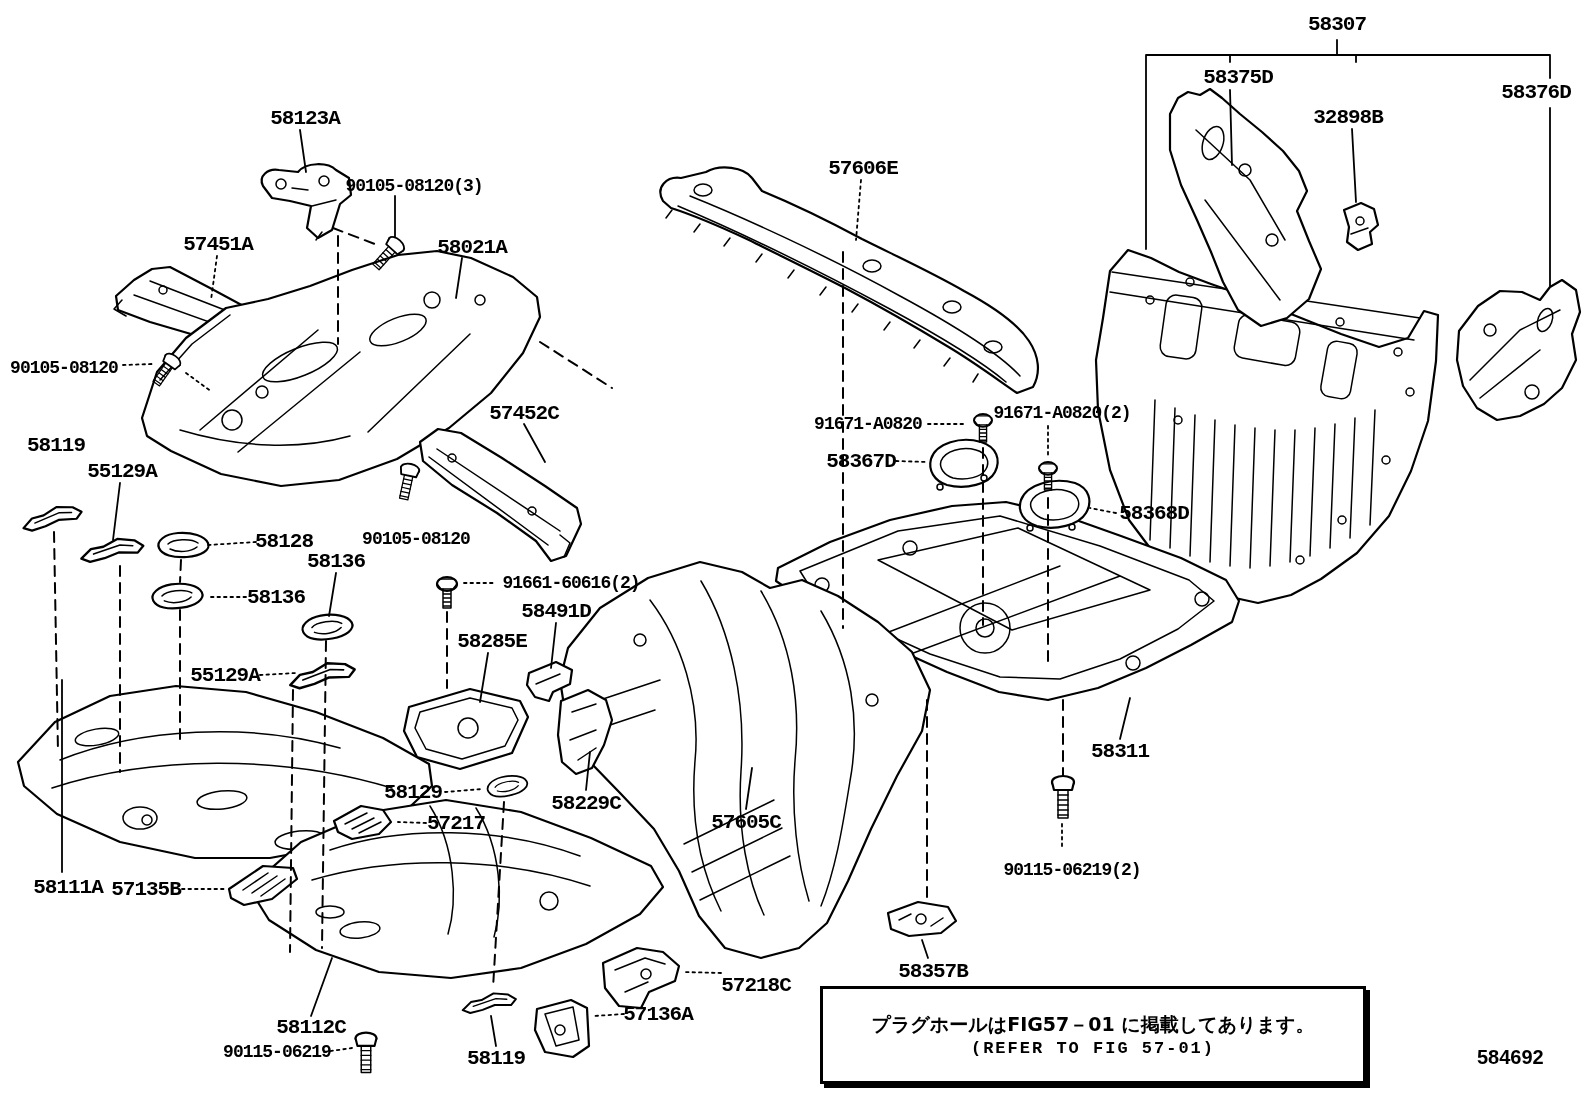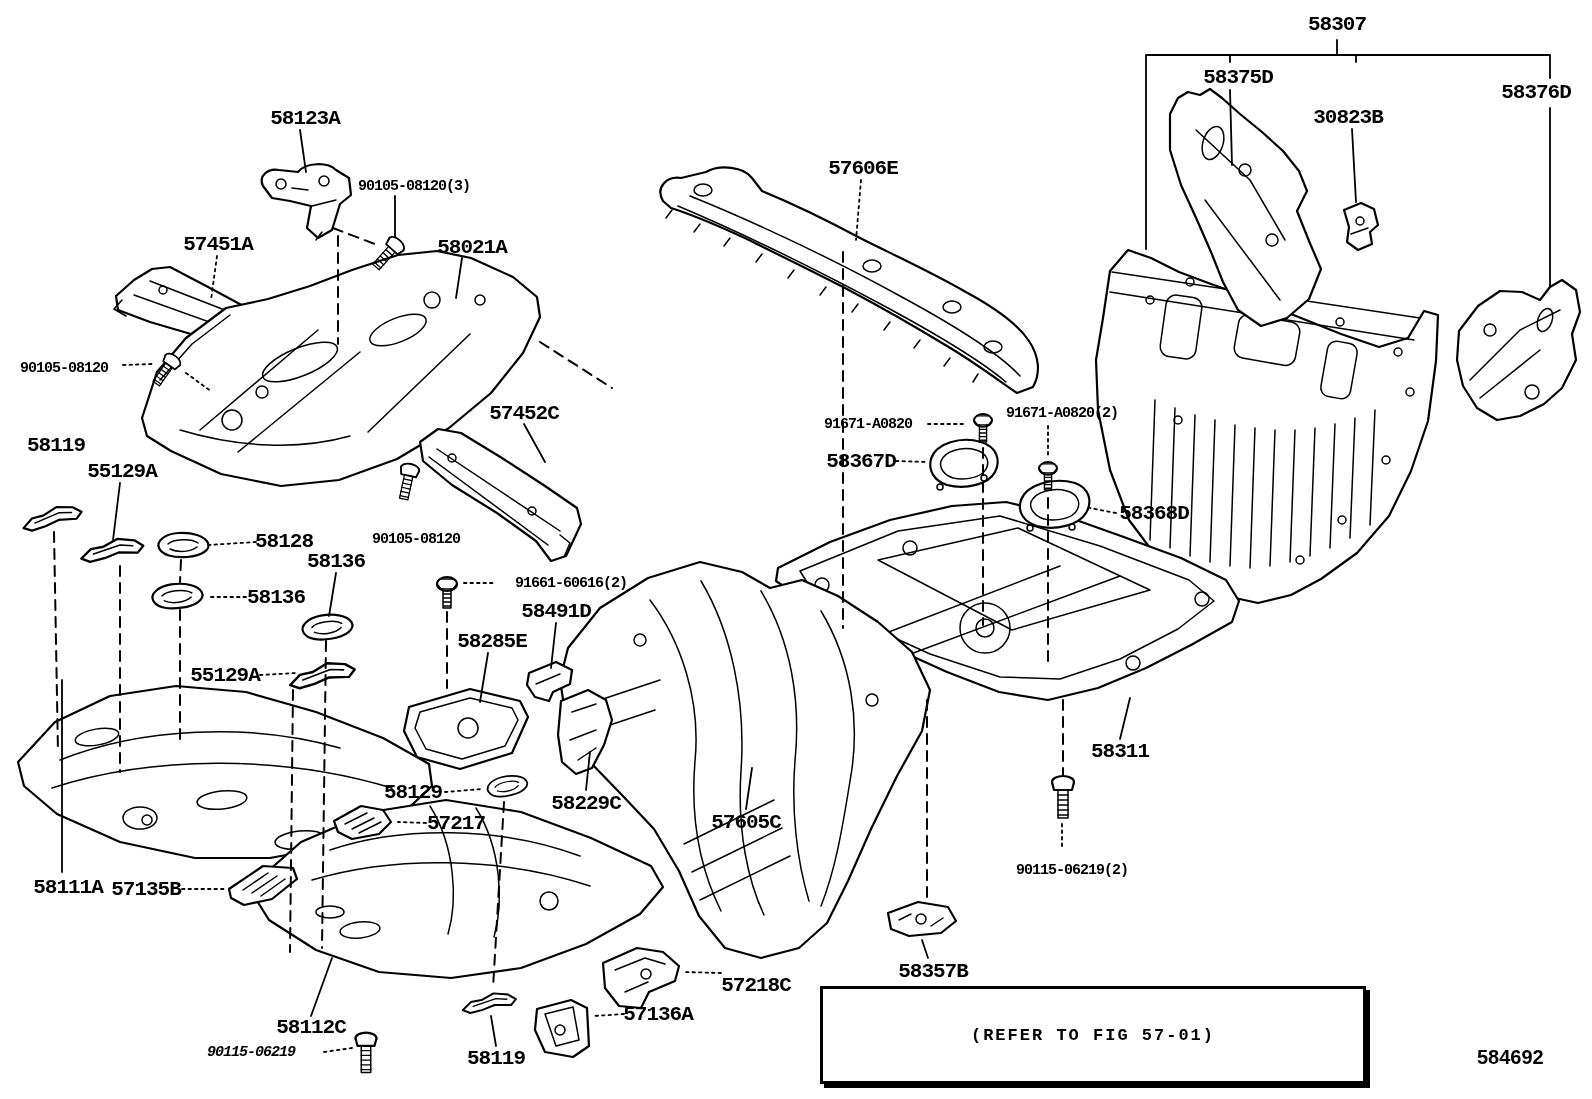--- a/index.html
+++ b/index.html
@@ -8,21 +8,21 @@
            font-family:"Liberation Mono", monospace; }
   svg.art { position:absolute; left:0; top:0; }
   
   .o { fill:#fff; stroke:#000; stroke-width:2.2; stroke-linejoin:round; stroke-linecap:round; }
   .d { fill:none; stroke:#000; stroke-width:1.5; stroke-linejoin:round; stroke-linecap:round; }
   .s { fill:none; stroke:#000; stroke-width:1.8; stroke-linecap:round; }
   .t { fill:none; stroke:#000; stroke-width:1.8; stroke-dasharray:2.5 4; stroke-linecap:round; }
   .h { fill:none; stroke:#000; stroke-width:2; stroke-dasharray:10 7; stroke-linecap:round; }
   .part-label { position:absolute; transform:translate(-50%,-50%); white-space:nowrap;
                 font:bold 21px "Liberation Mono", monospace; letter-spacing:-1px; color:#000; }
-  .part-label.small { font-size:15px; }
+  .part-label.small { font-size:18px; }
   .note-box { position:absolute; left:820px; top:986px; width:540px; height:92px;
               background:#fff; border:3px solid #000; box-shadow:4px 4px 0 0 #000;
               display:flex; flex-direction:column; align-items:center; justify-content:center; gap:1px; }
   .note-jp  { font:bold 19px "DejaVu Sans", sans-serif; color:#000; }
   .note-en  { font:19px "DejaVu Sans", sans-serif; color:#000; letter-spacing:.5px; }
   .note-ref { font:bold 17px "Liberation Mono", monospace; color:#000; letter-spacing:2px; }
   .fig-number { position:absolute; left:1477px; top:1046px; font:bold 20px "Liberation Sans", sans-serif; color:#000; }
 </style>
 </head>
 <body>
@@ -312,21 +312,21 @@
 
 <div>
       <div class="part-label" style="left: 305px; top: 118px;">58123A</div>
       <div class="part-label small" style="left: 414px; top: 186px;">90105-08120(3)</div>
       <div class="part-label" style="left: 218px; top: 244px;">57451A</div>
       <div class="part-label" style="left: 472px; top: 247px;">58021A</div>
       <div class="part-label small" style="left: 64px; top: 368px;">90105-08120</div>
       <div class="part-label" style="left: 863px; top: 168px;">57606E</div>
       <div class="part-label" style="left: 1337px; top: 24px;">58307</div>
       <div class="part-label" style="left: 1238px; top: 77px;">58375D</div>
-      <div class="part-label" style="left: 1348px; top: 117px;">30823B</div>
+      <div class="part-label" style="left: 1348px; top: 117px;">32898B</div>
       <div class="part-label" style="left: 1536px; top: 92px;">58376D</div>
       <div class="part-label" style="left: 524px; top: 413px;">57452C</div>
       <div class="part-label" style="left: 56px; top: 445px;">58119</div>
       <div class="part-label" style="left: 122px; top: 471px;">55129A</div>
       <div class="part-label" style="left: 284px; top: 541px;">58128</div>
       <div class="part-label" style="left: 336px; top: 561px;">58136</div>
       <div class="part-label" style="left: 276px; top: 597px;">58136</div>
       <div class="part-label small" style="left: 416px; top: 539px;">90105-08120</div>
       <div class="part-label small" style="left: 571px; top: 583px;">91661-60616(2)</div>
       <div class="part-label" style="left: 556px; top: 611px;">58491D</div>
@@ -341,23 +341,24 @@
       <div class="part-label" style="left: 456px; top: 823px;">57217</div>
       <div class="part-label" style="left: 586px; top: 803px;">58229C</div>
       <div class="part-label" style="left: 746px; top: 822px;">57605C</div>
       <div class="part-label" style="left: 68px; top: 887px; text-align: center;">58111A</div>
       <div class="part-label" style="left: 146px; top: 889px;">57135B</div>
       <div class="part-label small" style="left: 1072px; top: 870px;">90115-06219(2)</div>
       <div class="part-label" style="left: 933px; top: 971px;">58357B</div>
       <div class="part-label" style="left: 756px; top: 973px; margin-top: 12px;">57218C</div>
       <div class="part-label" style="left: 311px; top: 1027px;">58112C</div>
       <div class="part-label" style="left: 658px; top: 1014px;">57136A</div>
-      <div class="part-label small" style="left: 251px; top: 1052px; font-style: italic;">90115-06219</div>
+      <div class="part-label small" style="left: 277px; top: 1052px;">90115-06219</div>
       <div class="part-label" style="left: 496px; top: 1058px;">58119</div>
     </div>
 
 <div class="note-box">
+  <div class="note-jp">プラグホールはFIG57－01 に掲載してあります。</div>
   <div class="note-ref">(REFER TO FIG 57-01)</div>
 </div>
 
 <div class="fig-number">584692</div>
 
 </div>
 
 </body></html>

